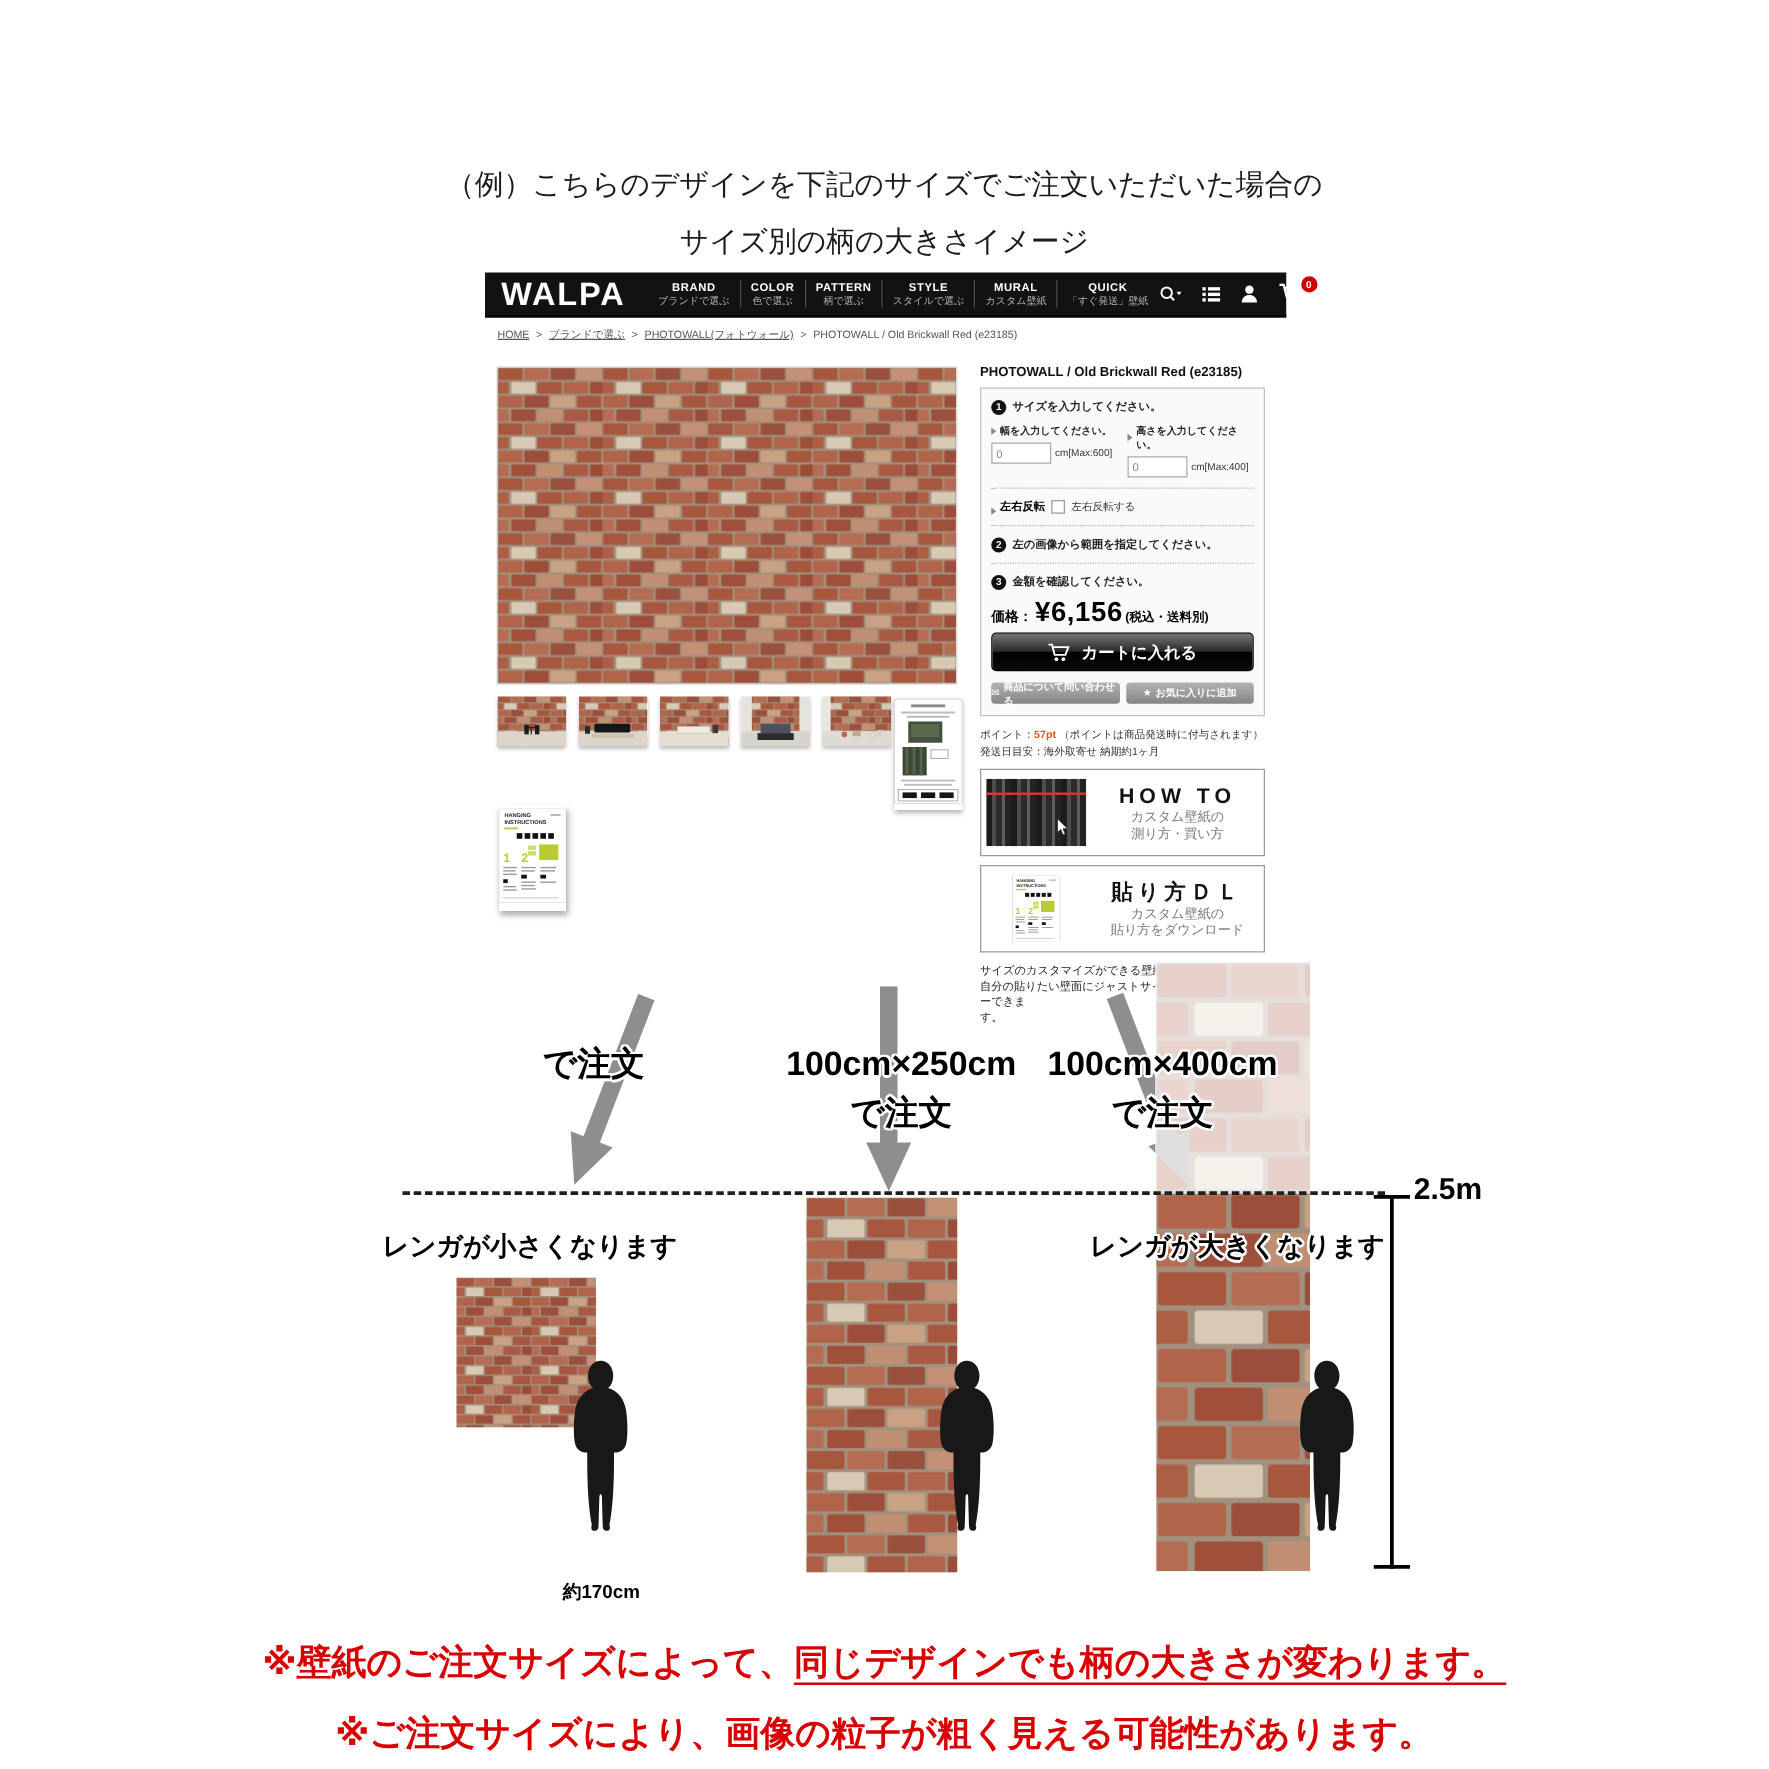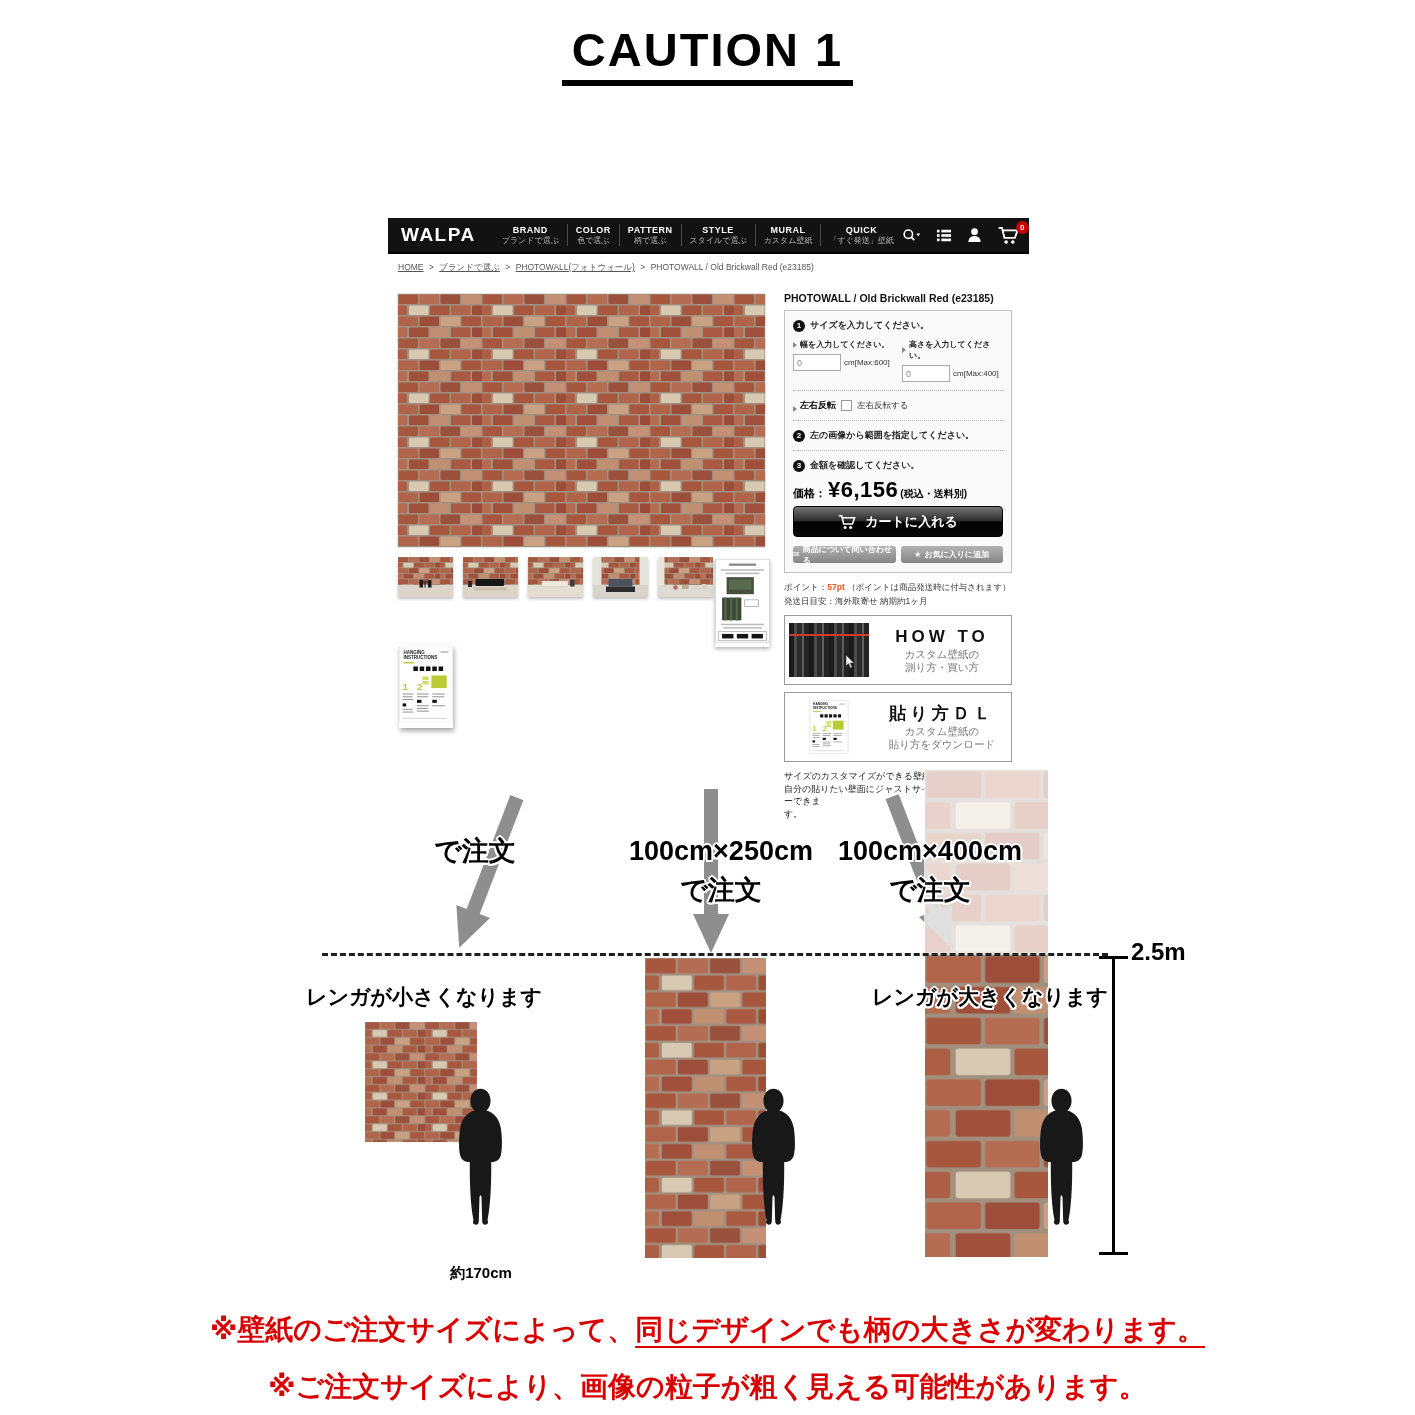--- a/index.html
+++ b/index.html
@@ -7,21 +7,21 @@
   .abs{position:absolute;}
 
   
   .caution-title{left:0;right:0;top:22px;text-align:center;font-size:47px;font-weight:bold;letter-spacing:2px;color:#000;}
   .caution-title span{border-bottom:6px solid #000;padding:0 10px 4px;}
   .intro{left:0;right:0;top:124px;text-align:center;font-size:23px;color:#1c1c1c;line-height:2.0;}
 
   
   .site{left:388px;top:218px;width:641px;height:546px;background:#fff;}
   .navbar{position:absolute;left:0;top:0;width:641px;height:34px;background:#121212;display:flex;align-items:center;border-bottom:2px solid #000;}
-  .logo{color:#fff;font-size:19px;font-weight:bold;letter-spacing:1.5px;padding:0 18px 0 13px;}
+  .logo{color:#fff;font-size:26px;font-weight:bold;letter-spacing:1.5px;padding:0 18px 0 13px;}
   .nav-item{padding:1px 8px;text-align:center;line-height:1.15;cursor:pointer;}
   .nav-item + .nav-item{border-left:1px solid #4d4d4d;}
   .nav-item .en{color:#fff;font-size:9px;font-weight:bold;letter-spacing:.5px;}
   .nav-item .jp{color:#b5b5b5;font-size:8px;white-space:nowrap;}
   .nav-icons{margin-left:auto;display:flex;align-items:center;gap:15px;padding-right:14px;}
   .icon-btn{position:relative;display:flex;align-items:center;}
   .badge{position:absolute;right:-8px;top:-5px;width:13px;height:13px;background:#cc0000;border-radius:50%;color:#fff;font-size:8px;font-weight:bold;display:flex;align-items:center;justify-content:center;}
   .breadcrumb{left:10px;top:44px;font-size:8.5px;color:#555;}
   .breadcrumb .lnk{text-decoration:underline;cursor:pointer;}
   .bc-sep{margin:0 3px;}
@@ -149,21 +149,24 @@
         <rect x="37" y="55" width="13" height="1.2" fill="#999"></rect>
       <rect x="37" y="59" width="5" height="3.4" fill="#111"></rect>
         <rect x="37" y="65" width="14" height="1.2" fill="#999"></rect>
       <rect x="4" y="79" width="49" height="1" fill="#ccc"></rect>
     </symbol>
   </defs>
 </svg>
 
 <div class="canvas">
 
-  <div class="abs caution-title"><span>CAUTION 1</span></div>
+  <div class="abs intro">
+    <div>（例）こちらのデザインを下記のサイズでご注文いただいた場合の</div>
+    <div>サイズ別の柄の大きさイメージ</div>
+  </div>
 
   <div class="abs site">
 
     <div class="navbar">
       <div class="logo">WALPA</div>
       <div style="display:flex;align-items:center;height:100%;">
         <div class="nav-item">
           <div class="en">BRAND</div>
           <div class="jp">ブランドで選ぶ</div>
         </div>

